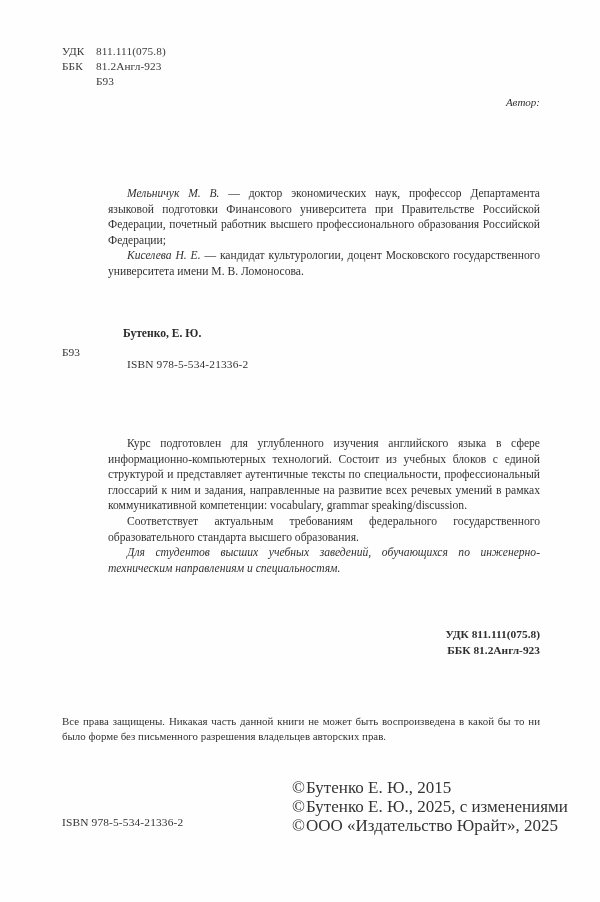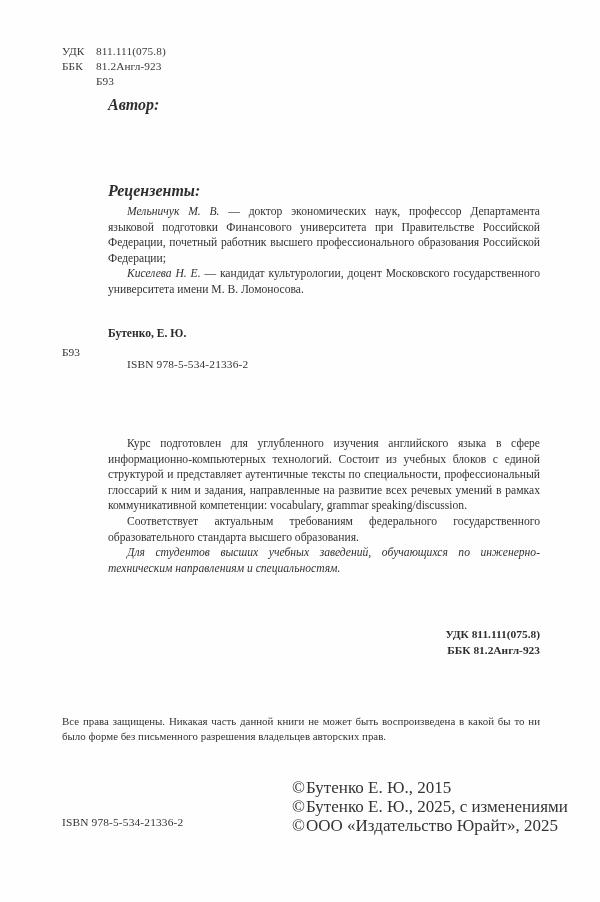--- a/index.html
+++ b/index.html
@@ -53,24 +53,24 @@
     width: 34px;
   }
 
   .section {
     position: absolute;
     left: 108px;
     width: 432px;
   }
 
   .centered-head {
-    text-align: left;
+    text-align: right;
     font-style: italic;
-    font-weight: bold;
-    font-size: 16px;
+    font-weight: normal;
+    font-size: 11px;
     color: #2f2f2f;
   }
 
   .para {
     text-align: justify;
     text-justify: inter-word;
     font-size: 11.6px;
     line-height: 15.6px;
     color: #323232;
     margin: 0;
@@ -85,21 +85,21 @@
   .record-label {
     position: absolute;
     left: 62px;
     font-size: 11.4px;
     color: #333;
   }
   .record-title {
     font-weight: bold;
     font-size: 11.6px;
     line-height: 15.6px;
-    margin: 0 0 0 0;
+    margin: 0 0 0 15px;
   }
 
   .isbn-line {
     font-size: 11.4px;
     letter-spacing: .15px;
     color: #333;
   }
 
   .right-codes {
     position: absolute;
@@ -159,21 +159,20 @@
     <span class="udk-row"><span class="udk-key">УДК</span><span>811.111(075.8)</span></span>
     <span class="udk-row"><span class="udk-key">ББК</span><span>81.2Англ-923</span></span>
     <span class="udk-row"><span class="udk-bbk-indent"></span><span>Б93</span></span>
   </div>
 
   <div class="section" style="top:96px;">
     <div class="centered-head">Автор:</div>
   </div>
 
   <div class="section" style="top:182px;">
-    <div class="centered-head">Рецензенты:</div>
     <p class="para indent" style="margin-top:4px;"><span class="nm-it">Мельничук М. В.</span><span> — доктор экономических наук, профессор Департамента языковой подготовки Финансового университета при Правительстве Российской Федерации, почетный работник высшего профессионального образования Российской Федерации;</span></p>
     <p class="para indent"><span class="nm-it">Киселева Н. Е.</span><span> — кандидат культурологии, доцент Московского государственного университета имени М. В. Ломоносова.</span></p>
   </div>
 
   <div class="record-label" style="top:346px;">Б93</div>
   <div class="section" style="top:326px;">
     <p class="record-title">Бутенко, Е. Ю.</p>
     <p class="para isbn-line" style="margin-top:15px; text-indent:19px;">ISBN 978-5-534-21336-2</p>
   </div>
 

